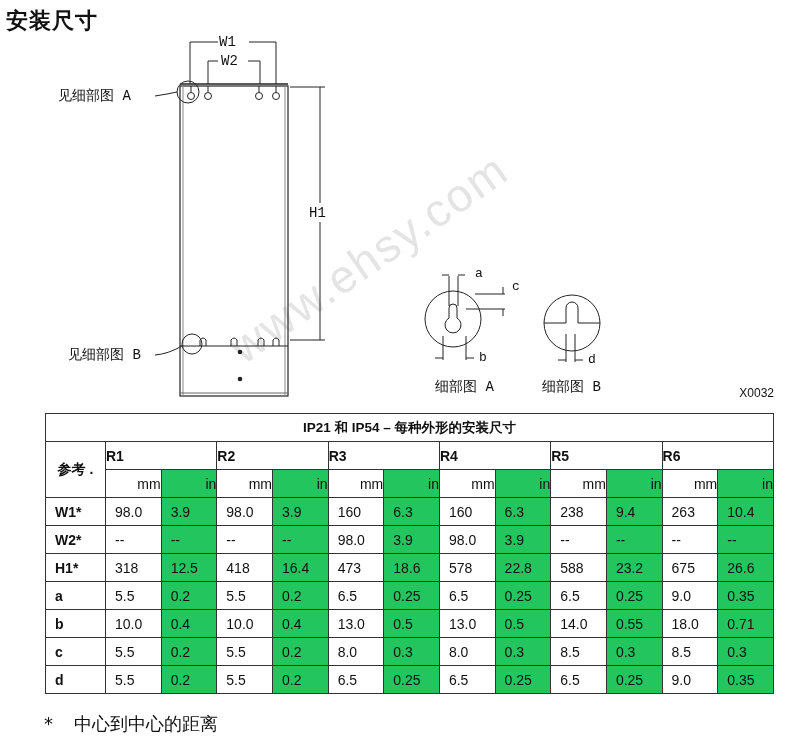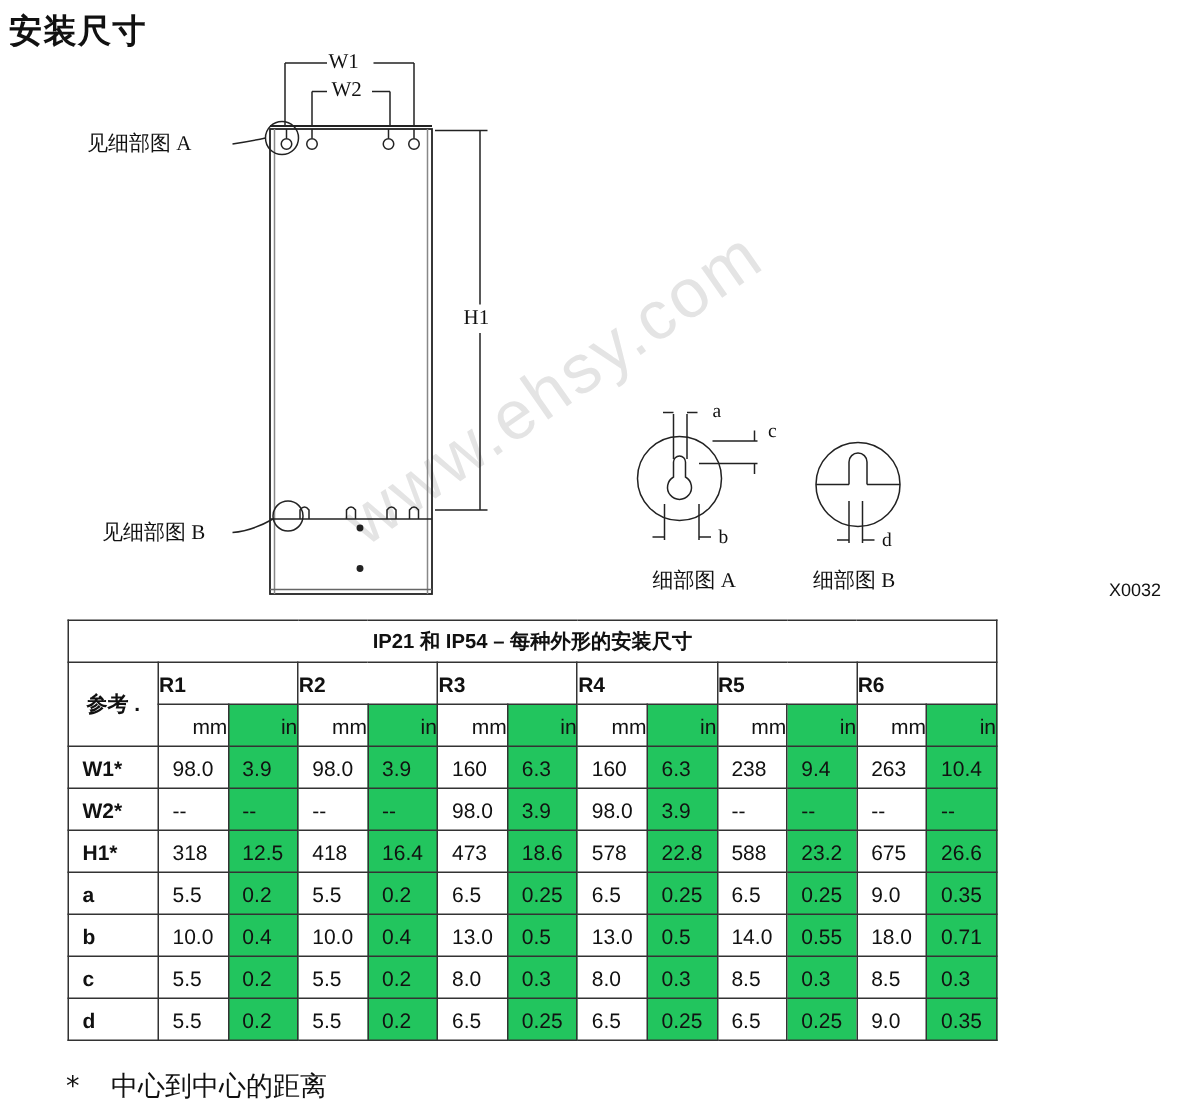--- a/index.html
+++ b/index.html
@@ -1,22 +1,22 @@
 <!DOCTYPE html>
 <html><head>
 <meta charset="utf-8">
 <style>
   html, body { margin:0; padding:0; background:#ffffff; }
   body { width:790px; height:736px; position:relative; overflow:hidden; font-family:"Liberation Sans", "DejaVu Sans", sans-serif; color:#111; }
   .title { position:absolute; left:6px; top:6px; font-size:22px; font-weight:bold; letter-spacing:1px; font-family:"DejaVu Sans", sans-serif; }
   .diagram { position:absolute; left:0; top:0; width:790px; height:410px; }
-  .lbl { position:absolute; font-size:14px; font-family:Liberation Serif, serif; }
+  .lbl { position:absolute; font-size:14px; font-family:Liberation Mono, monospace; }
   .code { position:absolute; right:16px; top:386px; font-size:12px; }
   .watermark { position:absolute; font-size:46px; color:#e4e4e4; transform:rotate(-35deg); transform-origin:left bottom; letter-spacing:2px; pointer-events:none; }
-  table.dims { position:absolute; left:45px; top:413px; border-collapse:collapse; width:620px; table-layout:fixed; }
+  table.dims { position:absolute; left:45px; top:413px; border-collapse:collapse; width:729px; table-layout:fixed; }
   table.dims td, table.dims th { border:1.5px solid #333; height:27px; padding:0 0 0 9px; font-size:14px; text-align:left; font-weight:normal; }
   table.dims th.caption { text-align:center; font-weight:bold; height:27px; padding:0; font-size:13.5px; }
   table.dims th.grp { text-align:left; font-weight:bold; padding:0; }
   table.dims th.unit { text-align:right; font-weight:normal; padding:0; }
   table.dims th.ref { text-align:center; font-weight:bold; padding:0; }
   table.dims td.rowh { font-weight:bold; }
   .in { background:#22c55e; }
   .footnote { position:absolute; left:44px; top:712px; font-size:18px; font-family:"DejaVu Sans", sans-serif; }
   .footnote .star { display:inline-block; width:30px; }
 </style>

